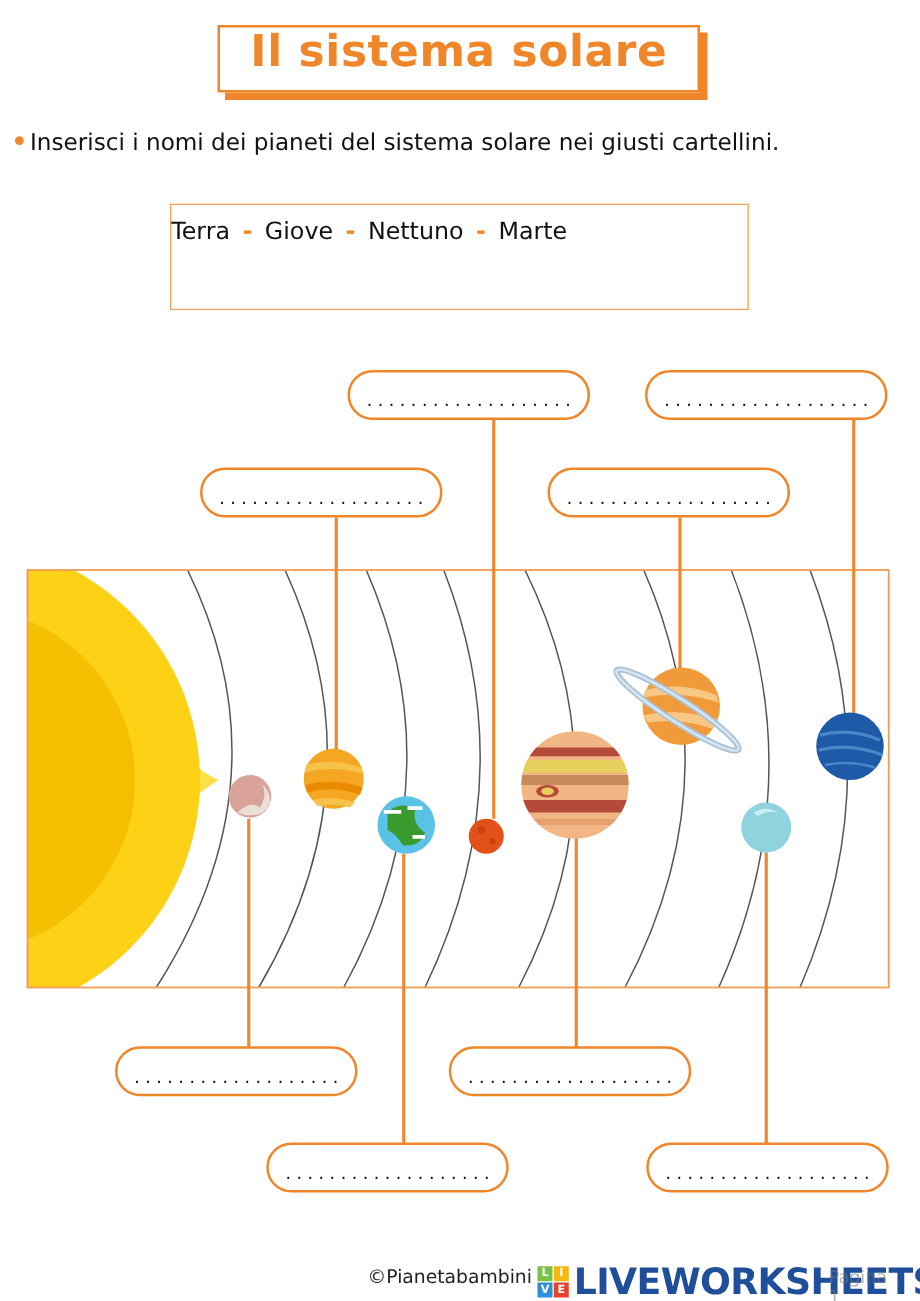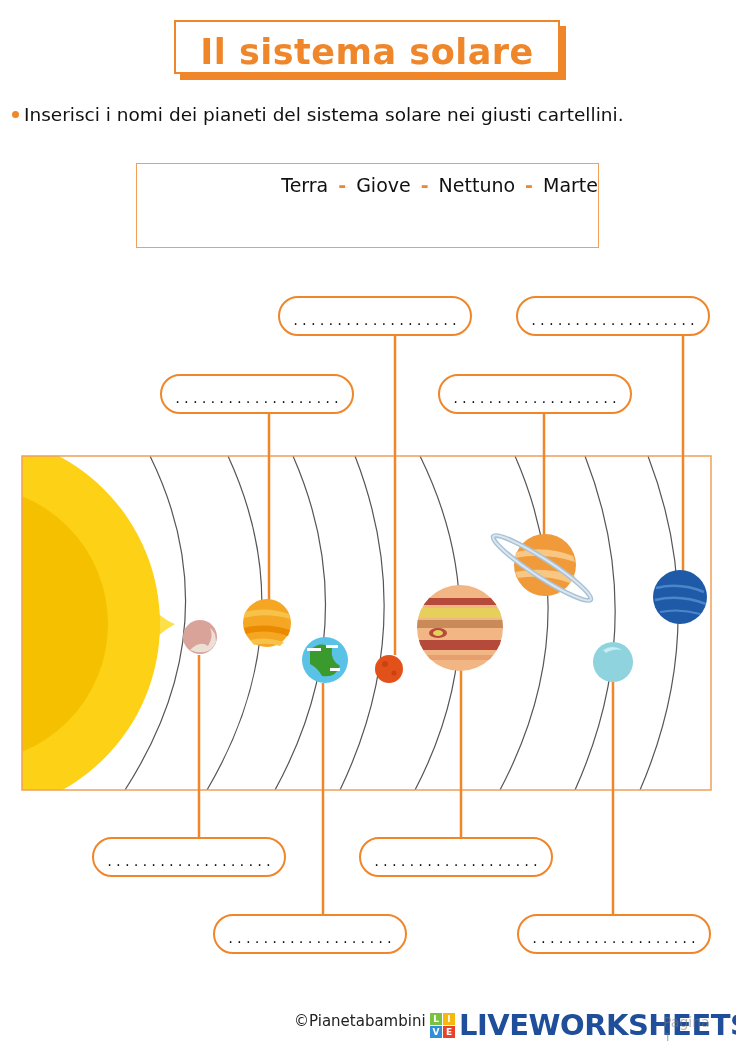--- a/index.html
+++ b/index.html
@@ -1,24 +1,24 @@
 <!DOCTYPE html>
 <html><head>
 <meta charset="utf-8">
 <style>
   html, body { margin:0; padding:0; background:#ffffff; }
   body { width:736px; height:1041px; position:relative; overflow:hidden; font-family:"DejaVu Sans", sans-serif; color:#111; }
   .title-wrap { position:absolute; left:174px; top:20px; width:386px; height:54px; }
   .title-shadow { position:absolute; left:6px; top:6px; right:-6px; bottom:-6px; background:#f0862a; }
-  .title-box { position:absolute; inset:0; background:#fff; border:2px solid #f0862a; box-sizing:border-box; display:flex; align-items:flex-end; justify-content:center; }
+  .title-box { position:absolute; inset:0; background:#fff; border:2px solid #f0862a; box-sizing:border-box; display:flex; align-items:flex-start; justify-content:center; }
   .title-text { color:#f0862a; font-weight:bold; font-size:35px; letter-spacing:0.5px; }
   .instr { position:absolute; left:12px; top:104px; font-size:18.5px; color:#111; white-space:nowrap; }
   .instr .dot { display:inline-block; width:7px; height:7px; border-radius:50%; background:#f0862a; margin-right:5px; vertical-align:middle; position:relative; top:-2px; }
   .wordbox { position:absolute; left:136px; top:163px; width:463px; height:85px; border:1.5px solid #f0a05a; box-sizing:border-box; }
-  .wordrow { position:absolute; left:0; right:0; text-align:right; font-size:19px; white-space:nowrap; }
+  .wordrow { position:absolute; left:0; right:0; text-align:left; font-size:19px; white-space:nowrap; }
   .wordrow.r1 { top:10px; }
   .wordrow.r2 { top:50px; }
   .sep { color:#f0862a; font-weight:bold; margin:0 10px; }
   .diagram { position:absolute; left:0; top:0; width:736px; height:1041px; }
   .label-box { position:absolute; width:194px; height:40px; border:2.5px solid #f0862a; border-radius:20px; box-sizing:border-box; background:#fff; }
   .label-box .dots { position:absolute; left:12px; right:12px; bottom:6px; font-family:"DejaVu Sans Mono", monospace; font-size:12px; letter-spacing:1.6px; color:#111; white-space:nowrap; overflow:hidden; text-align:center; }
   .footer { position:absolute; top:1008px; left:0; width:622px; height:30px; }
   .copy { position:absolute; left:294px; top:4px; font-size:15px; color:#222; }
   .lw-logo { position:absolute; left:430px; top:0; display:flex; align-items:center; }
   .lw-grid { display:grid; grid-template-columns:12px 12px; grid-template-rows:12px 12px; gap:1px; margin-right:4px; }

